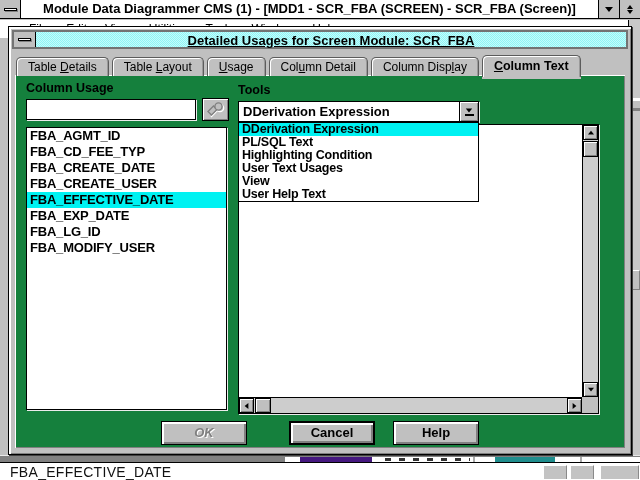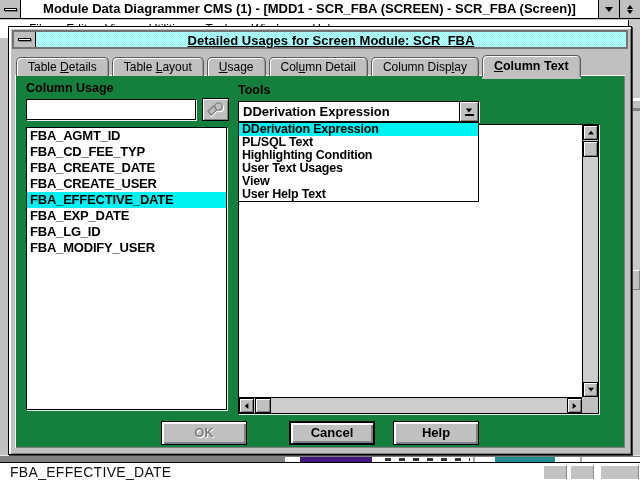--- a/index.html
+++ b/index.html
@@ -152,21 +152,21 @@
 
   .btn{
     position:absolute; top:346px; width:86px; height:24px; background:#c0c0c0;
     border:1px solid #000;
     box-shadow:inset 1px 1px 0 #fff, inset 2px 2px 0 #fff, inset -1px -1px 0 #808080, inset -2px -2px 0 #808080;
     font-family:"Liberation Sans",sans-serif; font-weight:bold; font-size:13px;
     text-align:center; line-height:22px;
   }
   .btn.default{ border:2px solid #000; line-height:20px; }
   .btn.disabled{ color:#808080; text-shadow:1px 1px 0 #fff; }
-  .btn-ok{ left:146px; } .btn-cancel{ left:263px;margin-left:11px; } .btn-help{ left:378px; }
+  .btn-ok{ left:146px;font-style:italic; } .btn-cancel{ left:263px;margin-left:11px; } .btn-help{ left:378px; }
 
   
   .sliver{ position:absolute; left:0; top:455px; width:640px; height:7px; background:#808080;
     border-top:1px solid #e8e8e8; z-index:3; }
   .sliver .whitebar{ position:absolute; left:285px; top:1px; height:5px; width:355px; background:#fff; }
   .sliver .purple{ position:absolute; left:15px; top:0; width:72px; height:5px; background:var(--sliver-purple,#45187f); }
   .sliver .ticks{ position:absolute; left:100px; top:1px; width:85px; height:3px;
     background:repeating-linear-gradient(90deg,#333 0 6px,#fff 6px 14px); }
   .sliver .teal{ position:absolute; left:210px; top:0; width:60px; height:5px; background:var(--sliver-teal,#1f8d8d); }
   .sliver .div1{ position:absolute; left:188px; top:0; width:2px; height:5px; background:#aaa; }

